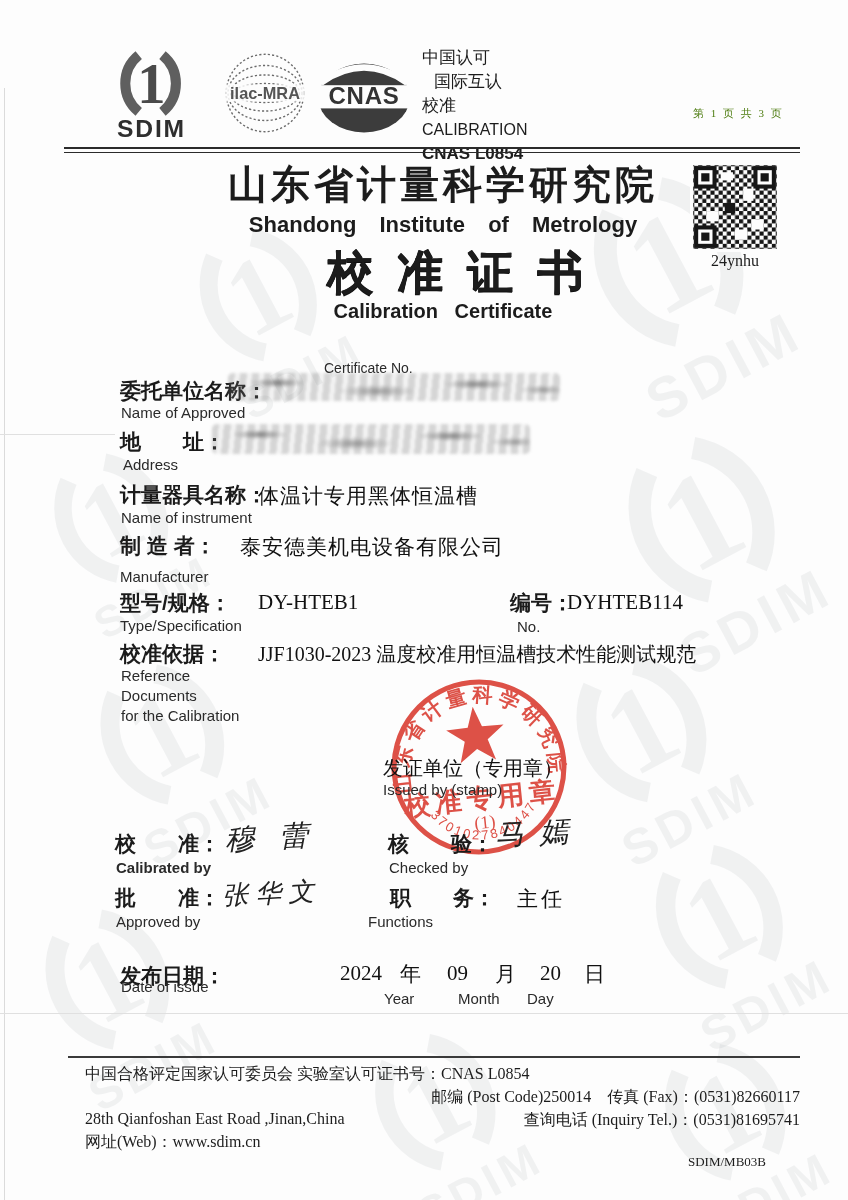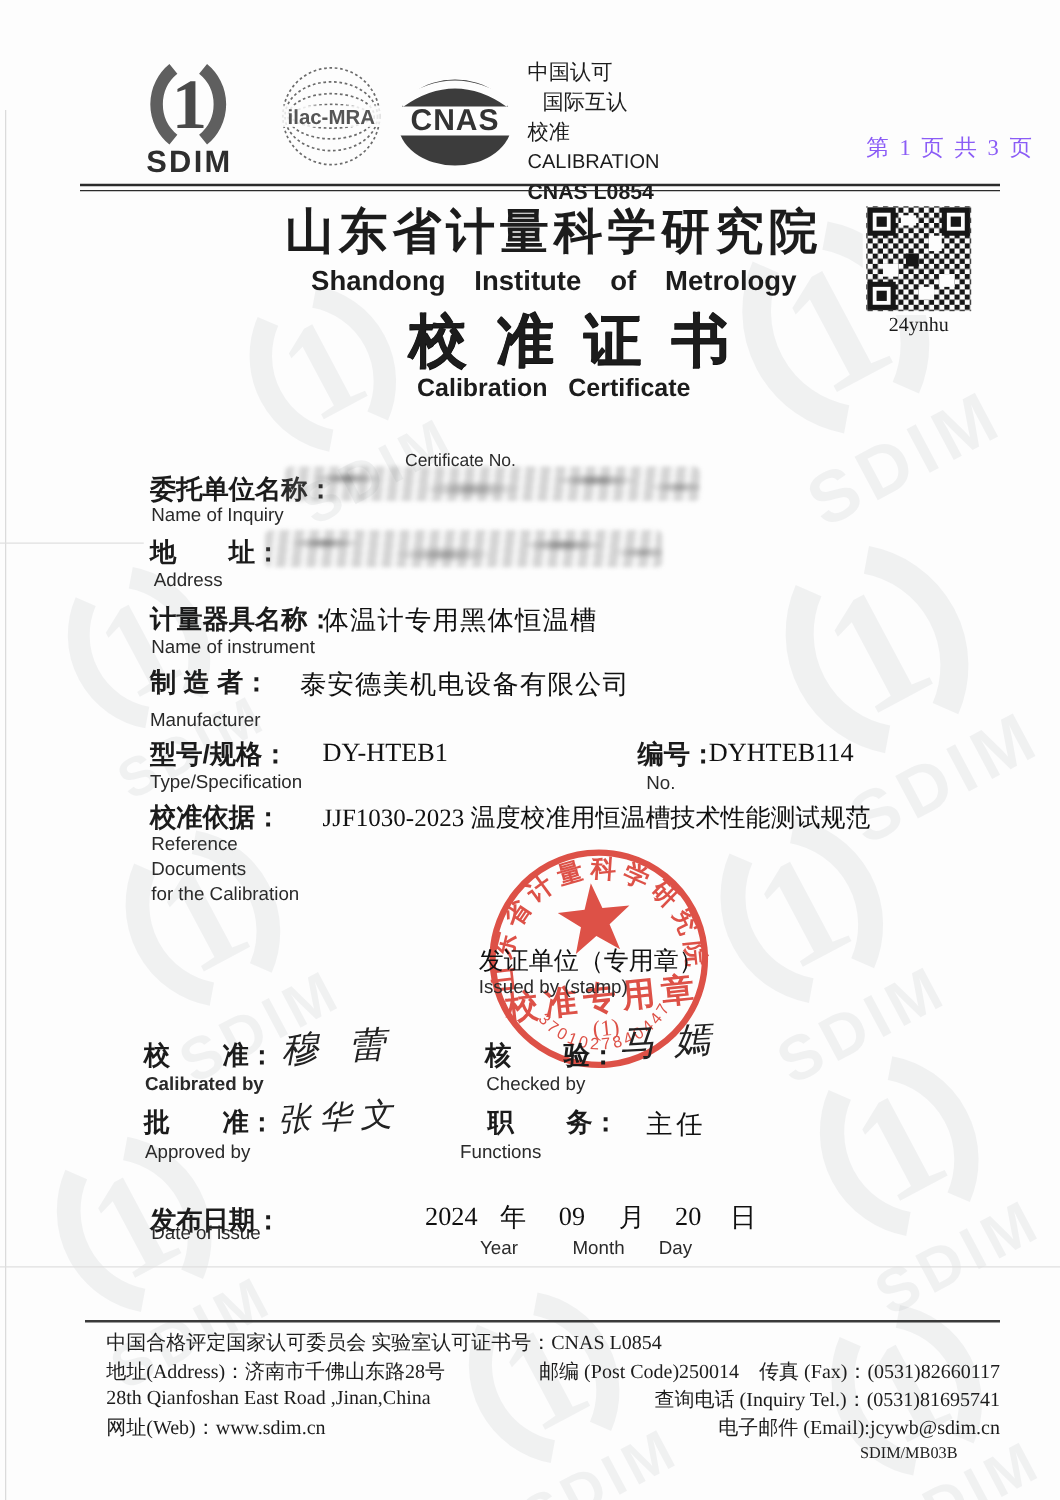--- a/index.html
+++ b/index.html
@@ -104,21 +104,21 @@
   </svg>
 
   <div class="abs" style="left:422px;top:46px;line-height:24px;">
     <div class="serif" style="font-size:17px;">中国认可</div>
     <div class="serif" style="font-size:17px;margin-left:12px;">国际互认</div>
     <div class="serif" style="font-size:17px;">校准</div>
     <div class="sans" style="font-size:16px;font-weight:normal;">CALIBRATION</div>
     <div class="sans" style="font-size:17px;font-weight:bold;">CNAS L0854</div>
   </div>
 
-  <div class="abs serif" style="left:693px;top:106px;font-size:18px;color:#8b5cf6;letter-spacing:2px;white-space:pre;">第 1 页 共 3 页</div>
+  <div class="abs serif" style="left:693px;top:106px;font-size:11px;color:#4d7c0f;letter-spacing:2px;white-space:pre;">第 1 页 共 3 页</div>
 
   <div class="abs rule-double" style="left:64px;top:147px;width:736px;"></div>
 
   <div class="abs" style="left:38px;top:158px;width:810px;text-align:center;font-size:39px;font-weight:600;letter-spacing:4px;">山东省计量科学研究院</div>
   <div class="abs sans" style="left:38px;top:212px;width:810px;text-align:center;font-size:22px;font-weight:bold;word-spacing:17px;">Shandong Institute of Metrology</div>
   <div class="abs cert-cn" style="left:62px;top:242px;width:810px;text-align:center;">校准证书</div>
   <div class="abs sans" style="left:38px;top:300px;width:810px;text-align:center;font-size:20px;font-weight:bold;word-spacing:11px;">Calibration Certificate</div>
 
   <div class="abs sub" style="left:324px;top:360px;font-size:14px;">Certificate No.</div>
 
@@ -143,21 +143,21 @@
     <rect x="62" y="4" width="22" height="22" fill="#161616"></rect>
       <rect x="66" y="8" width="14" height="14" fill="#fdfdfd"></rect>
       <rect x="69" y="11" width="8" height="8" fill="#161616"></rect>
     <rect x="4" y="62" width="22" height="22" fill="#161616"></rect>
       <rect x="8" y="66" width="14" height="14" fill="#fdfdfd"></rect>
       <rect x="11" y="69" width="8" height="8" fill="#161616"></rect>
   </svg>
   <div class="abs serif" style="left:690px;top:252px;width:90px;text-align:center;font-size:16px;">24ynhu</div>
 
   <div class="abs lbl" style="left:120px;top:377px;">委托单位名称：</div>
-  <div class="abs sub" style="left:121px;top:404px;">Name of Inquiry</div>
+  <div class="abs sub" style="left:121px;top:404px;">Name of Approved</div>
   <div class="smudge" style="left:228px;top:373px;width:332px;height:28px;"></div>
 
   <div class="abs lbl" style="left:120px;top:428px;">地　　址：</div>
   <div class="abs sub" style="left:123px;top:456px;">Address</div>
   <div class="smudge" style="left:212px;top:424px;width:318px;height:30px;"></div>
 
   <div class="abs val" style="left:258px;top:482px;letter-spacing:1px;">体温计专用黑体恒温槽</div>
   <div class="abs lbl" style="left:120px;top:481px;">计量器具名称：</div>
   <div class="abs sub" style="left:121px;top:509px;">Name of instrument</div>
 
@@ -225,23 +225,21 @@
   <div class="abs val" style="left:540px;top:961px;">20</div>
   <div class="abs val" style="left:584px;top:960px;">日</div>
   <div class="abs sub" style="left:384px;top:990px;">Year</div>
   <div class="abs sub" style="left:458px;top:990px;">Month</div>
   <div class="abs sub" style="left:527px;top:990px;">Day</div>
 
   <div class="abs footer-rule" style="left:68px;top:1056px;width:732px;"></div>
 
   <div class="abs serif" style="left:85px;top:1064px;font-size:16px;white-space:pre;">中国合格评定国家认可委员会 实验室认可证书号：CNAS L0854</div>
 
-  <div class="abs serif" style="left:85px;top:1087px;font-size:16px;white-space:pre;">地址(Address)：济南市千佛山东路28号</div>
   <div class="abs serif" style="right:48px;top:1087px;font-size:16px;text-align:right;white-space:pre;">邮编 (Post Code)250014　传真 (Fax)：(0531)82660117</div>
 
   <div class="abs serif" style="left:85px;top:1110px;font-size:16px;white-space:pre;">28th Qianfoshan East Road ,Jinan,China</div>
   <div class="abs serif" style="right:48px;top:1110px;font-size:16px;text-align:right;white-space:pre;">查询电话 (Inquiry Tel.)：(0531)81695741</div>
 
   <div class="abs serif" style="left:85px;top:1132px;font-size:16px;white-space:pre;">网址(Web)：www.sdim.cn</div>
-  <div class="abs serif" style="right:48px;top:1132px;font-size:16px;text-align:right;white-space:pre;">电子邮件 (Email):jcywb@sdim.cn</div>
 
   <div class="abs serif" style="right:82px;top:1154px;font-size:13px;">SDIM/MB03B</div>
 </div>
 
 </body></html>

